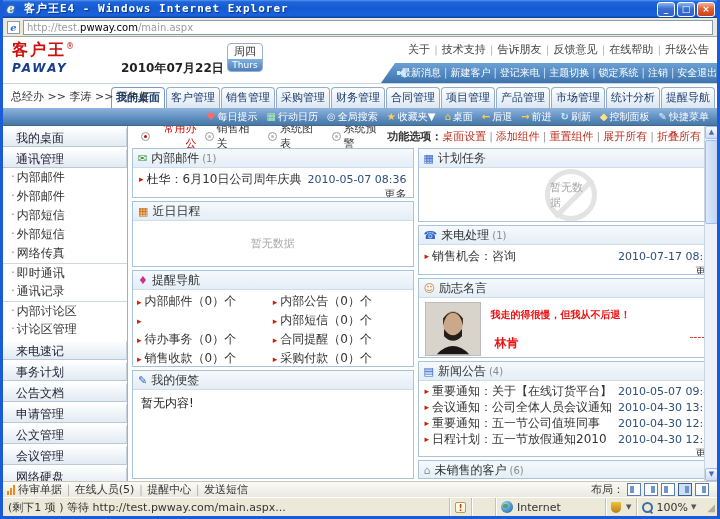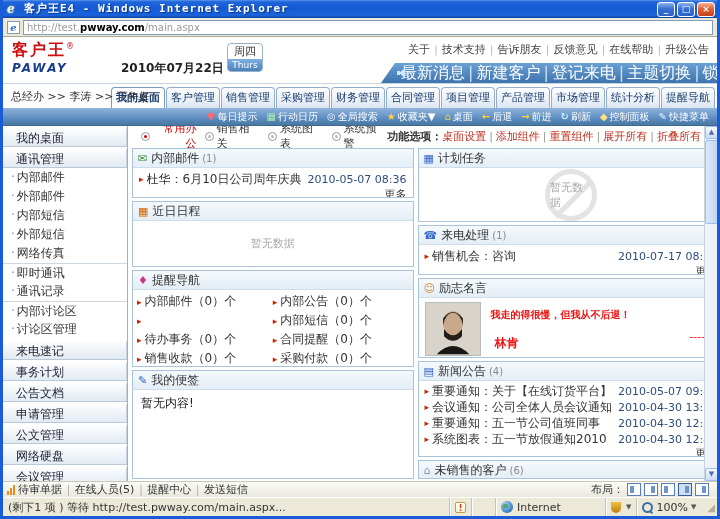--- a/index.html
+++ b/index.html
@@ -18,41 +18,41 @@
             background:linear-gradient(#8db4f2,#3a6fd0 45%,#2d62c8); color:#fff; font-size:9px; line-height:13px;
             text-align:center; font-weight:bold; }
   .tb-btn.close { background:linear-gradient(#f5b49a,#e06236 45%,#c8401c); }
 
   
   .addrbar { height:19px; background:#ece9d8; border-bottom:1px solid #aca899; display:flex; align-items:center; padding:0 4px; }
   .page-ico { width:13px; height:13px; background:#fff; border:1px solid #7f9db9; margin-right:3px;
               color:#2a6fd0; font:bold italic 10px/11px "DejaVu Serif",serif; text-align:center; }
   .addr-field { flex:1; height:15px; background:#fff; border:1px solid #7f9db9; font-size:10px; line-height:13px;
                 padding:0 3px; color:#9a9a9a; white-space:nowrap; overflow:hidden; }
-  .addr-field b { color:#000; font-weight:bold; }
+  .addr-field b { color:#000; font-weight:normal; }
 
   
   .pageheader { position:relative; height:47px; background:#fff; border-bottom:1px solid #c8d4e0; }
   .logo { position:absolute; left:9px; top:3px; }
   .logo-cn { color:#cc1111; font-weight:bold; font-size:16px; letter-spacing:2px; }
   .logo-reg { color:#cc1111; font-size:8px; vertical-align:super; }
   .logo-sub { display:block; color:#1a3c8c; font-weight:bold; font-style:italic; font-size:12px; letter-spacing:2px; }
   .dateblock { position:absolute; left:118px; top:23px; text-align:center; }
   .date-main { font-size:12px; font-weight:bold; color:#222; display:block; }
   .date-lunar { font-size:11px; color:#555; display:block; }
   .weekbadge { position:absolute; left:224px; top:6px; width:36px; border:1px solid #9ab0c8; border-radius:4px;
                overflow:hidden; text-align:center; background:#fff; }
   .weekbadge .cn { display:block; font-size:11px; color:#333; line-height:15px; }
   .weekbadge .en { display:block; font-size:9px; color:#fff; line-height:12px; background:linear-gradient(#7fb0e0,#4a80ba); }
   .toplinks { position:absolute; right:8px; top:5px; font-size:11px; color:#444; white-space:nowrap; }
   .toplinks span.lnk { cursor:pointer; }
   .toplinks span.lnk:not(:last-child)::after { content:"｜"; color:#999; font-size:10px; margin:0 1px; }
   .quickbar { position:absolute; right:0; bottom:0; height:20px; width:336px;
               background:linear-gradient(#6ba0d4,#3e74ae); clip-path:polygon(14px 0,100% 0,100% 100%,0 100%);
-              display:flex; align-items:center; padding-left:16px; color:#fff; font-size:16px; white-space:nowrap; }
+              display:flex; align-items:center; padding-left:16px; color:#fff; font-size:10px; white-space:nowrap; }
   .quickbar span.lnk { cursor:pointer; }
   .quickbar span.lnk:not(:last-child)::after { content:"|"; color:#cfe2f4; margin:0 3px; }
   .spk { position:relative; width:11px; height:10px; margin-right:4px; }
   .spk::before { content:""; position:absolute; left:0; top:3px; width:3px; height:4px; background:#cfe8ff; }
   .spk::after { content:""; position:absolute; left:2px; top:0; border-left:6px solid #cfe8ff;
                 border-top:5px solid transparent; border-bottom:5px solid transparent; transform:scaleX(-1); }
 
   
   .tabband { position:relative; height:24px; background:#fdfdfd; display:flex; align-items:flex-end; }
   .breadcrumb { position:absolute; left:8px; top:5px; font-size:11px; color:#333; }
@@ -292,22 +292,22 @@
         <li>通讯记录</li>
         <li class="sep">内部讨论区</li>
         <li>讨论区管理</li>
       </ul>
       <div class="sb-spacer"></div>
       <div class="sb-header">来电速记</div>
       <div class="sb-header">事务计划</div>
       <div class="sb-header">公告文档</div>
       <div class="sb-header">申请管理</div>
       <div class="sb-header">公文管理</div>
+      <div class="sb-header">会议管理</div>
       <div class="sb-header">网络硬盘</div>
-      <div class="sb-header">会议管理</div>
     </div>
 
     <div class="content">
 
       <div class="filter-row">
         <span class="radio sel"></span>
           <span class="f-label sel">常用办公</span>
         <span class="radio"></span>
           <span class="f-label">销售相关</span>
         <span class="radio"></span>
@@ -470,21 +470,21 @@
                 <span class="i-title">会议通知：公司全体人员会议通知</span>
                 <span class="i-date">2010-04-30 13:08</span>
               </div>
               <div class="item-row" style="height:16px;">
                 <span class="blt">▸</span>
                 <span class="i-title">重要通知：五一节公司值班同事</span>
                 <span class="i-date">2010-04-30 12:58</span>
               </div>
               <div class="item-row" style="height:16px;">
                 <span class="blt">▸</span>
-                <span class="i-title">系统图表：五一节放假通知2010</span>
+                <span class="i-title">日程计划：五一节放假通知2010</span>
                 <span class="i-date">2010-04-30 12:49</span>
               </div>
               <div class="more-row">更多</div>
             </div>
           </div>
 
           <div class="panel" style="flex:1;">
             <div class="p-head">
               <span class="p-ico" style="color:#8a98a8;">⌂</span>
               <span>未销售的客户</span>

